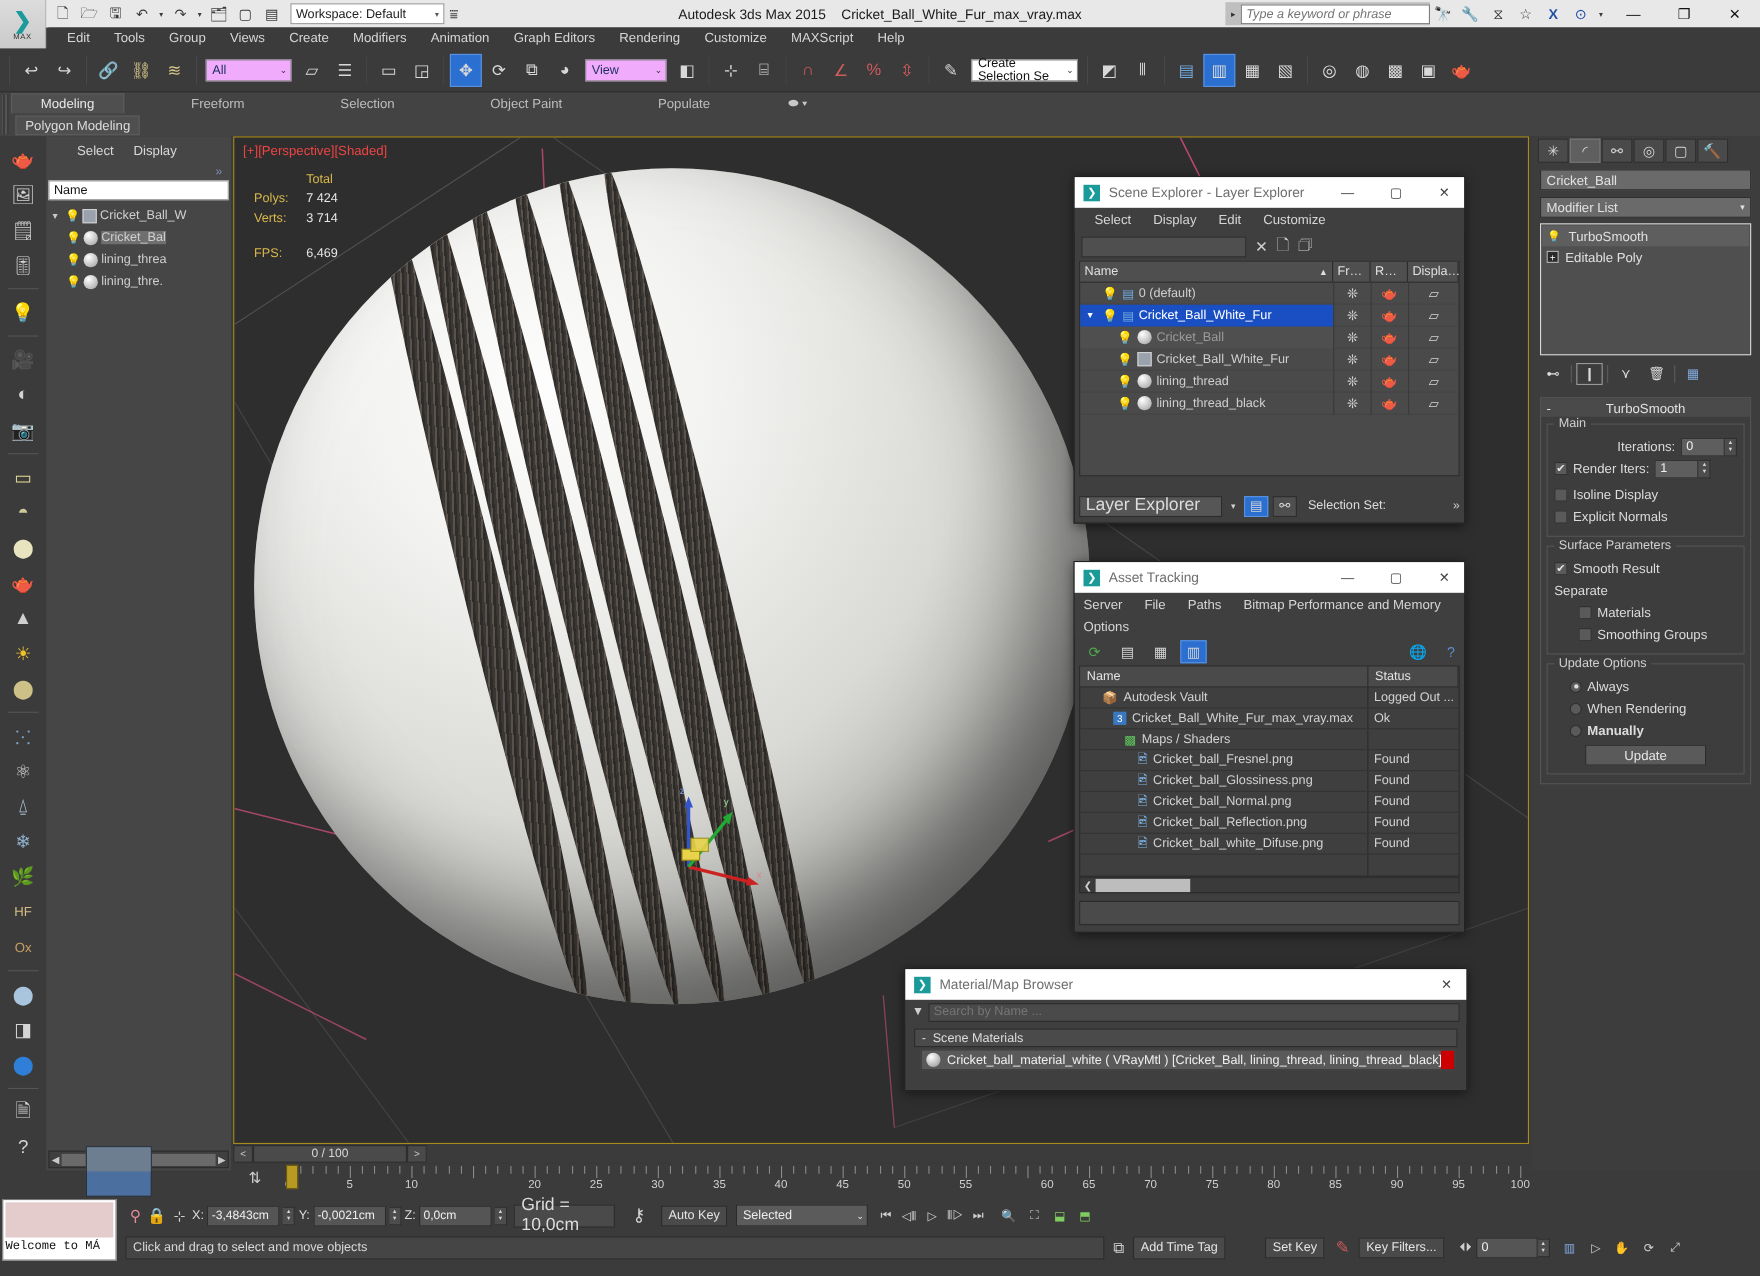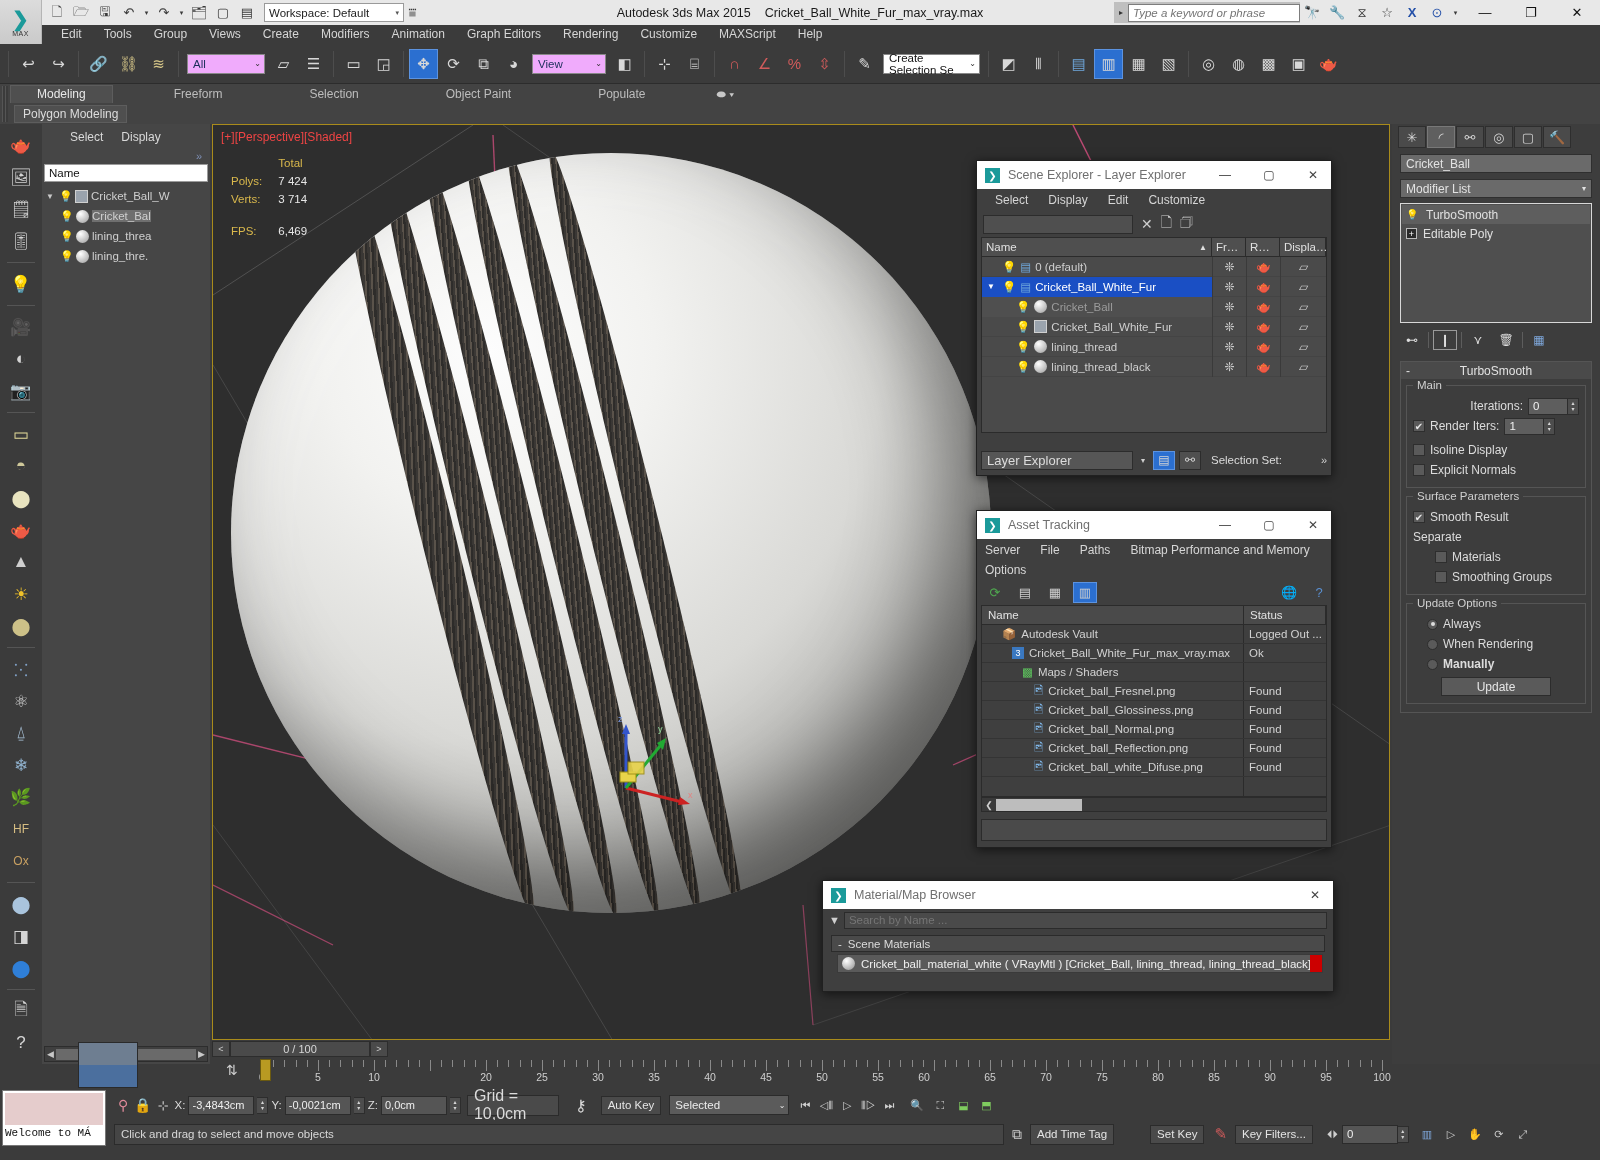--- a/index.html
+++ b/index.html
@@ -197,21 +197,21 @@
   .se-table { margin:0 4px; border:1px solid #2b2b2b; background:#4a4a4a; height:196px; }
   .se-hdr { height:19px; display:flex; background:#4f4f4f; border-bottom:1px solid #2b2b2b; }
   .se-hdr div { font-size:11.5px; color:#e0e0e0; padding-left:4px; display:flex; align-items:center; border-right:1px solid #2b2b2b;}
   .se-row { height:20px; display:flex; align-items:center; border-bottom:1px solid #444;}
   .se-row.sel .nmcell { background:#1a4fc4; }
   .se-row .nmcell { flex:1; height:20px; display:flex; align-items:center; gap:4px; font-size:11.5px; color:#cfcfcf; padding-left:2px;}
   .se-row.dim .nmcell { color:#9b9b9b; background:#4f4f4f;}
   .se-row.sel .nmcell { color:#fff; }
   .se-cell { width:34px; height:20px; border-left:1px solid #3a3a3a; display:flex; align-items:center; justify-content:center; font-size:12px;}
   .se-foot { position:absolute; left:4px; bottom:5px; right:4px; height:20px; display:flex; align-items:center; gap:4px;}
-  .se-foot .sel { width:152px; height:19px; background:#565656; border:1px solid #2c2c2c; color:#dcdcdc; font-size:13px; padding-left:5px; display:flex; align-items:center;}
+  .se-foot .sel { width:130px; height:19px; background:#565656; border:1px solid #2c2c2c; color:#dcdcdc; font-size:16px; padding-left:5px; display:flex; align-items:center;}
   .se-foot .ar { width:12px; font-size:8px; color:#cfcfcf; text-align:center;}
   .se-foot .tb { width:22px; height:19px; border:1px solid #2c2c2c; background:#4f4f4f; display:flex; align-items:center; justify-content:center; font-size:12px;}
   .se-foot .tb.on { background:#2b6fd0; border-color:#5c93e0;}
 
   
   #asset-tracking { left:976px; top:510px; width:356px; height:338px; }
   .at-tools { height:26px; display:flex; align-items:center; padding-left:6px; gap:6px; }
   .at-tools .b { width:24px; height:21px; display:flex; align-items:center; justify-content:center; font-size:13px; color:#cfcfcf;}
   .at-tools .b.on { background:#2b6fd0; border:1px solid #5c93e0; }
   .at-table { margin:0 4px; border:1px solid #2b2b2b; }
@@ -1002,21 +1002,21 @@
         <div class="tl-num" style="left: 122px;">10</div>
         <div class="tl-num" style="left: 178px; margin-top: 31px;">15</div>
         <div class="tl-num" style="left: 234px;">20</div>
         <div class="tl-num" style="left: 290px;">25</div>
         <div class="tl-num" style="left: 346px;">30</div>
         <div class="tl-num" style="left: 402px;">35</div>
         <div class="tl-num" style="left: 458px;">40</div>
         <div class="tl-num" style="left: 514px;">45</div>
         <div class="tl-num" style="left: 570px;">50</div>
         <div class="tl-num" style="left: 626px;">55</div>
-        <div class="tl-num" style="left: 672px;">60</div>
+        <div class="tl-num" style="left: 700px;">60</div>
         <div class="tl-num" style="left: 738px;">65</div>
         <div class="tl-num" style="left: 794px;">70</div>
         <div class="tl-num" style="left: 850px;">75</div>
         <div class="tl-num" style="left: 906px;">80</div>
         <div class="tl-num" style="left: 962px;">85</div>
         <div class="tl-num" style="left: 1018px;">90</div>
         <div class="tl-num" style="left: 1074px;">95</div>
         <div class="tl-num" style="left: 1130px;">100</div>
       </div>
     <div class="tl-slider"></div>

